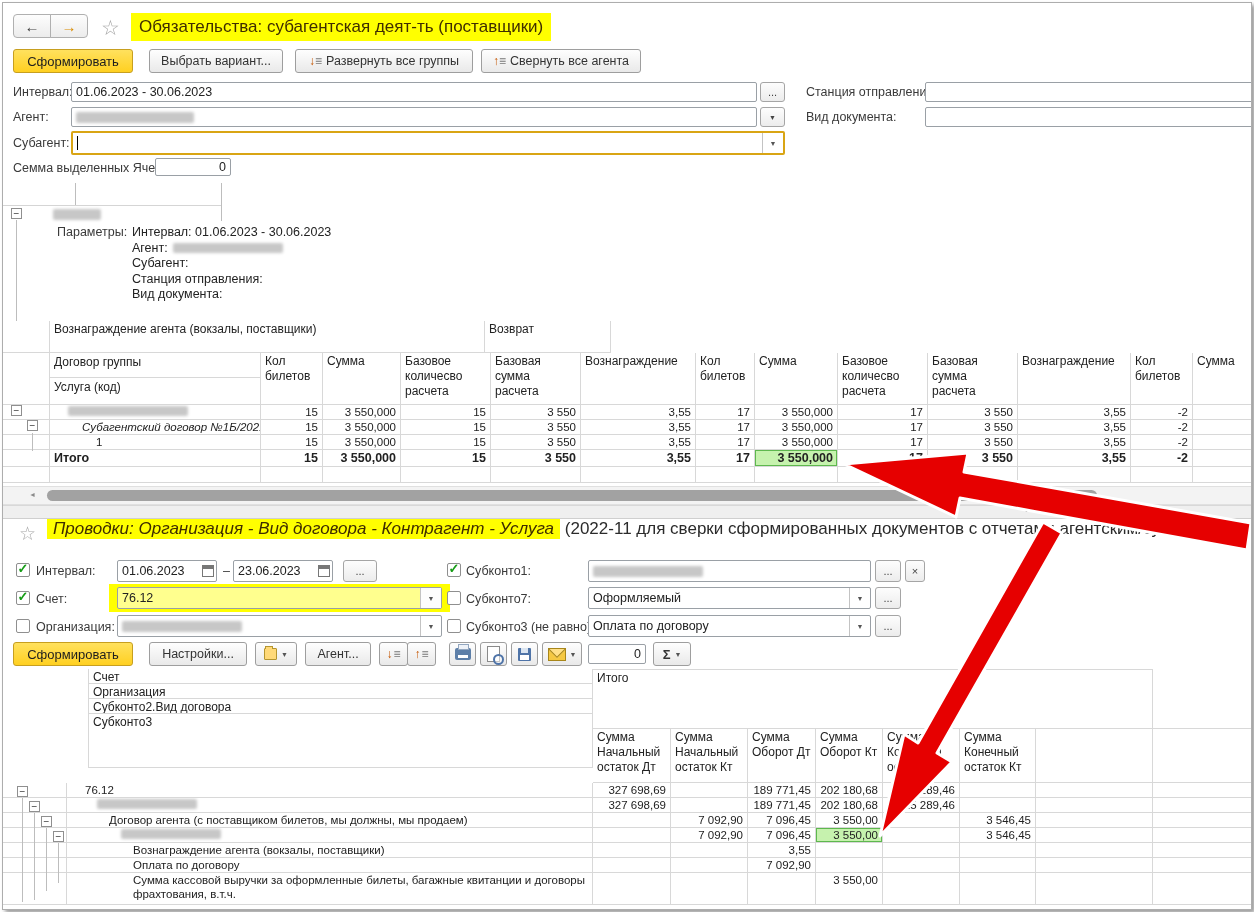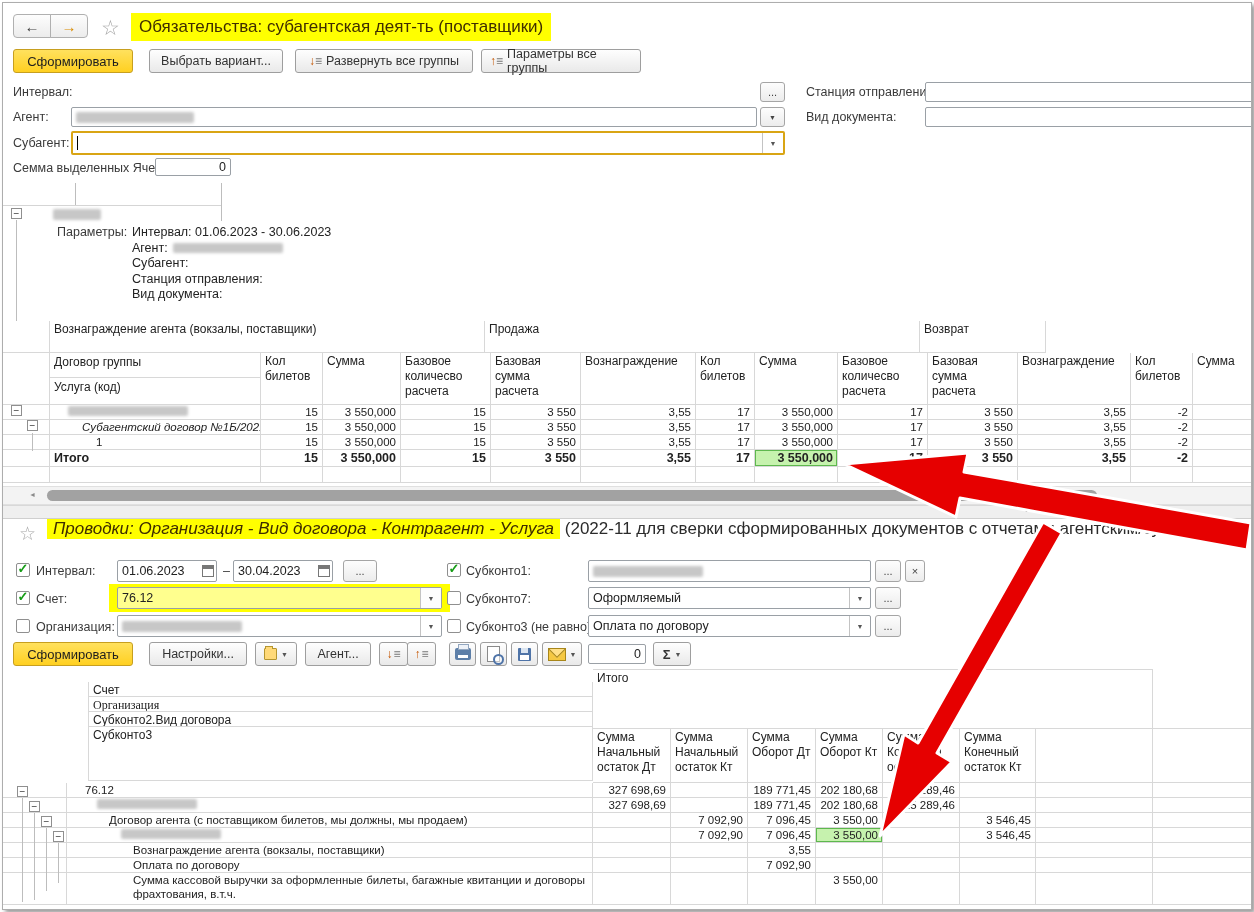--- a/index.html
+++ b/index.html
@@ -94,24 +94,27 @@
       <span>Выбрать вариант...</span>
     </div>
   <div class="btn" style="left:292px;top:46px;width:178px;">
     <span class="ic-ar">↓</span>
       <span class="ic-lines" style="margin-left:-4px;">≡</span>
     <span>Развернуть все группы</span>
   </div>
   <div class="btn" style="left:478px;top:46px;width:160px;">
     <span class="ic-ar">↑</span>
       <span class="ic-lines" style="margin-left:-4px;">≡</span>
-    <span>Параметры все группы</span>
+    <span>Свернуть все агента</span>
   </div>
 
   <span class="lbl" style="left:10px;top:82px;">Интервал:</span>
+  <div class="field" style="left:68px;top:79px;width:686px;">
+      <span class="val">01.06.2023 - 30.06.2023</span>
+    </div>
   <div class="sqbtn" style="left:757px;top:79px;width:25px;">
       <span>...</span>
     </div>
 
   <span class="lbl" style="left:10px;top:107px;">Агент:</span>
   <div class="field" style="left:68px;top:104px;width:686px;">
       <span class="blur" style="width:118px;height:11px;"></span>
     </div>
   <div class="sqbtn" style="left:757px;top:104px;width:25px;font-size:7px;">
       <span>▼</span>
@@ -146,21 +149,20 @@
       <div>Агент:<span class="blur" style="width: 110px; height: 10px; margin-left: 5px; vertical-align: -1px;"></span></div>
       <div>Субагент:</div>
       <div>Станция отправления:</div>
       <div>Вид документа:</div>
     </div>
 
   <div class="abs" id="tt" style="left:0;top:318px;">
       <div class="trow">
         <div class="tc g" style="width: 47px; height: 32px;"></div>
         <div class="tc head" style="width: 435px; height: 32px;">Вознаграждение агента (вокзалы, поставщики)</div>
-        <div class="tc head" style="width: 435px; height: 32px;">Продажа</div>
         <div class="tc head" style="width: 126px; height: 32px;">Возврат</div>
       </div>
       <div class="trow">
         <div class="tc g" style="width: 47px; height: 52px;"></div>
         <div class="tc" style="width: 211px; height: 52px; padding: 0px;">
           <div style="height: 25px; padding: 2px 4px; font-size: 12px; border-bottom: 1px solid rgb(216, 216, 216); box-sizing: border-box;">Договор группы</div>
           <div style="height: 25px; padding: 2px 4px; font-size: 12px; border-bottom: none; box-sizing: border-box;">Услуга (код)</div>
         </div>
         <div class="tc head" style="width: 62px; height: 52px;">Кол билетов</div>
         <div class="tc head" style="width: 78px; height: 52px;">Сумма</div>
@@ -277,21 +279,21 @@
   <div class="cb" style="left:13px;top:560px;">
       <span class="ck">✓</span>
     </div>
   <span class="lbl" style="left:33px;top:561px;">Интервал:</span>
   <div class="field" style="left:114px;top:557px;width:100px;height:22px;">
     <span class="val">01.06.2023</span>
     <span class="cal-ic" style="margin-right:-2px;"></span>
   </div>
   <span class="lbl" style="left:220px;top:561px;">–</span>
   <div class="field" style="left:230px;top:557px;width:100px;height:22px;">
-    <span class="val">30.04.2023</span>
+    <span class="val">23.06.2023</span>
     <span class="cal-ic" style="margin-right:-2px;"></span>
   </div>
   <div class="sqbtn" style="left:340px;top:557px;width:34px;height:22px;">
       <span>...</span>
     </div>
 
   <div class="abs hl" style="left:106px;top:581px;width:341px;height:28px;"></div>
   <div class="cb" style="left:13px;top:588px;">
       <span class="ck">✓</span>
     </div>
@@ -380,28 +382,28 @@
   <div class="field" style="left:585px;top:641px;width:58px;height:20px;justify-content:flex-end;">
       <span>0</span>
     </div>
   <div class="btn" style="left:650px;top:639px;width:38px;padding:0 4px;">
       <span style="font-weight:bold;font-size:13px;">Σ</span>
       <span style="font-size:7px;color:#555;">▼</span>
     </div>
 
   <div class="abs" id="bt" style="left:0;top:666px;">
       <div style="display: flex;">
-        <div style="width: 590px; margin-top: 13px;">
+        <div style="width: 590px;">
           <div style="display: flex; height: 15px;">
             <div style="width: 85px; box-sizing: border-box;"></div>
             <div class="tc head" style="width: 505px; height: 15px; border-left: 1px solid rgb(216, 216, 216); text-align: left; font-size: 12px;">Счет</div>
           </div>
           <div style="display: flex; height: 15px;">
             <div style="width: 85px; box-sizing: border-box;"></div>
-            <div class="tc head" style="width: 505px; height: 15px; border-left: 1px solid rgb(216, 216, 216); text-align: left; font-size: 12px; font-family: Liberation Serif, serif;">Организация</div>
+            <div class="tc head" style="width: 505px; height: 15px; border-left: 1px solid rgb(216, 216, 216); text-align: left; font-size: 12px;">Организация</div>
           </div>
           <div style="display: flex; height: 15px;">
             <div style="width: 85px; box-sizing: border-box;"></div>
             <div class="tc head" style="width: 505px; height: 15px; border-left: 1px solid rgb(216, 216, 216); text-align: left; font-size: 12px;">Субконто2.Вид договора</div>
           </div>
           <div style="display: flex; height: 54px;">
             <div style="width: 85px; box-sizing: border-box;"></div>
             <div class="tc head" style="width: 505px; height: 54px; border-left: 1px solid rgb(216, 216, 216); text-align: left; font-size: 12px;">Субконто3</div>
           </div>
         </div>

